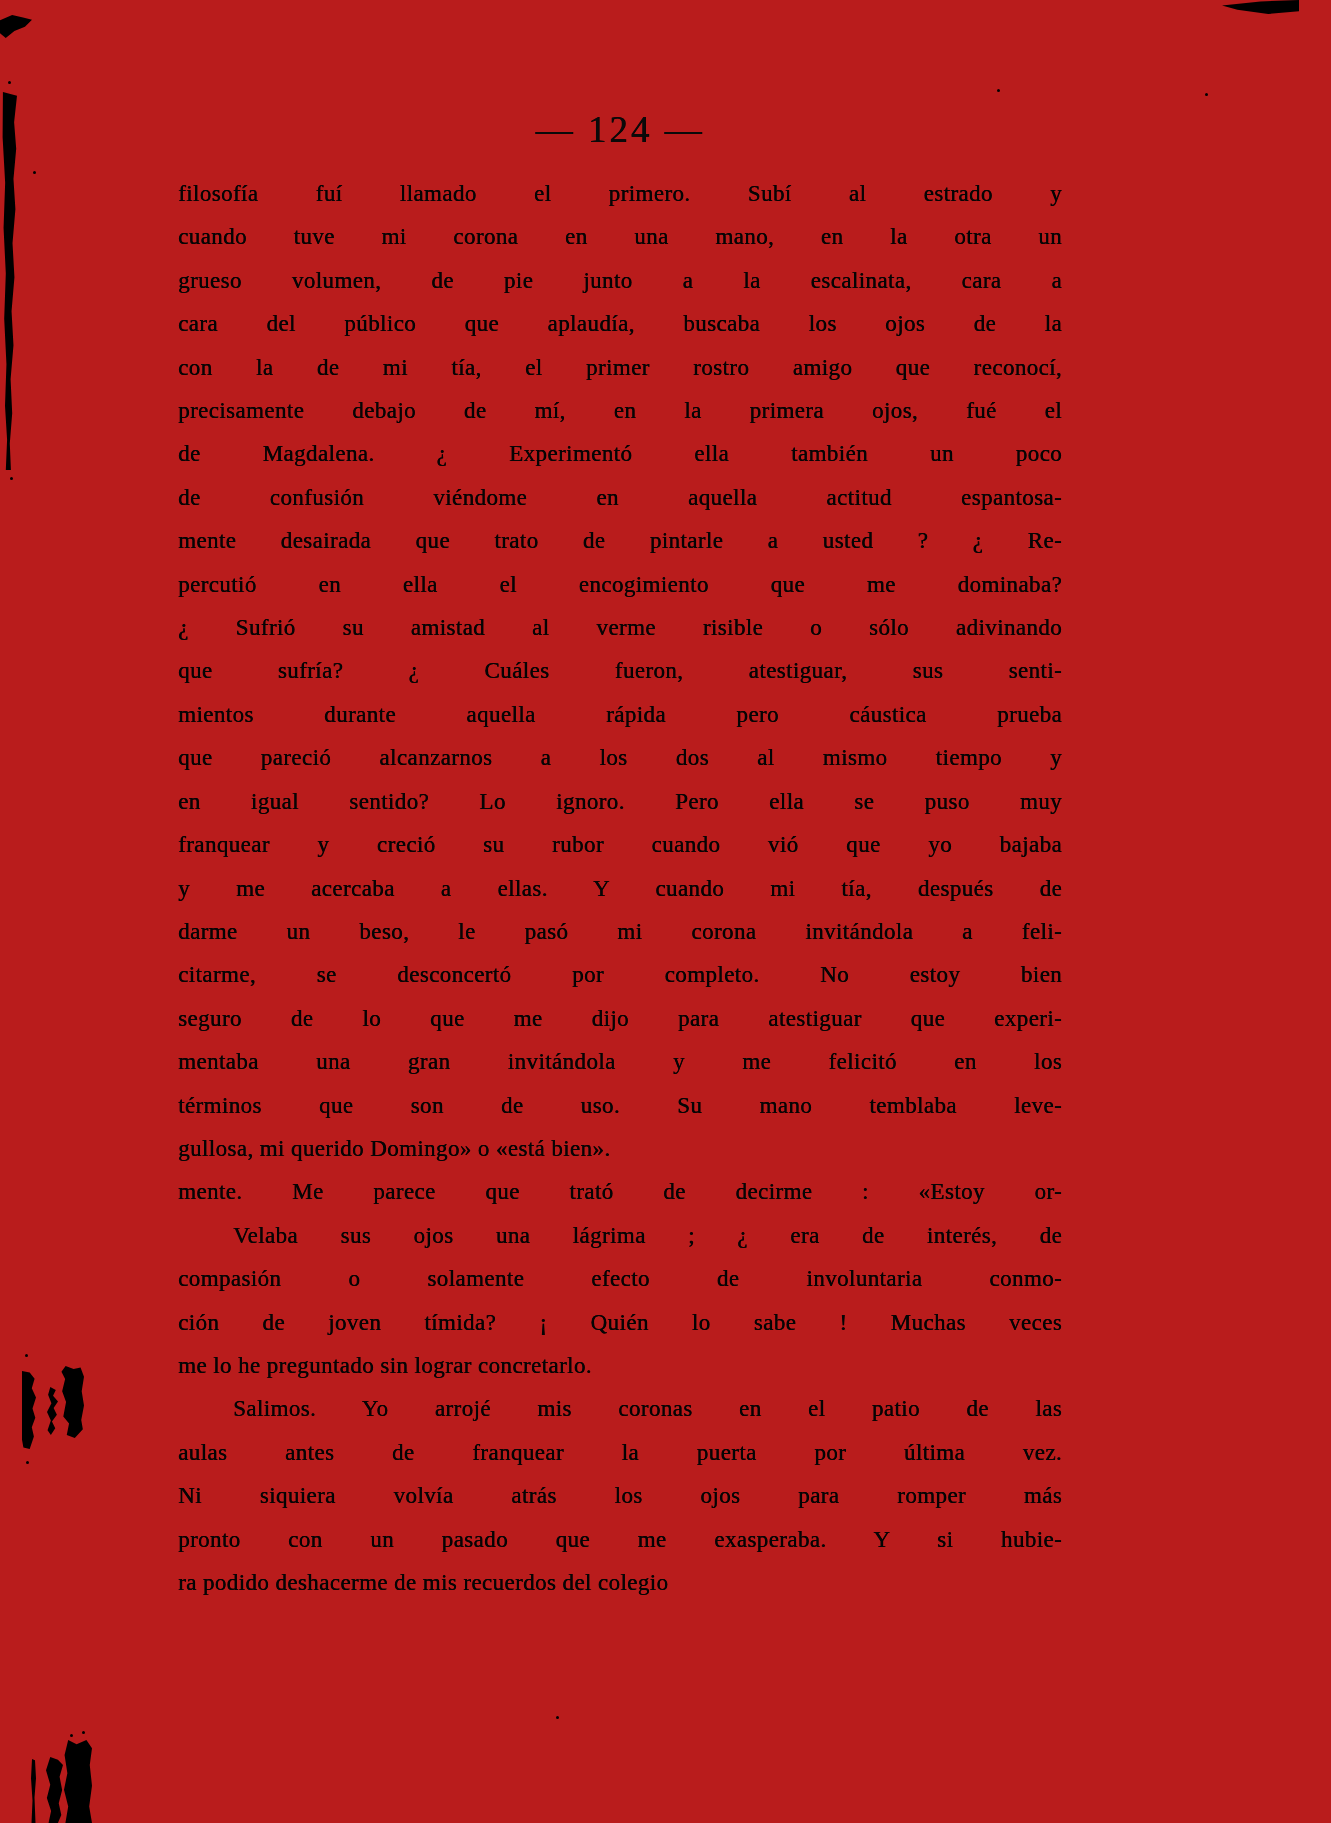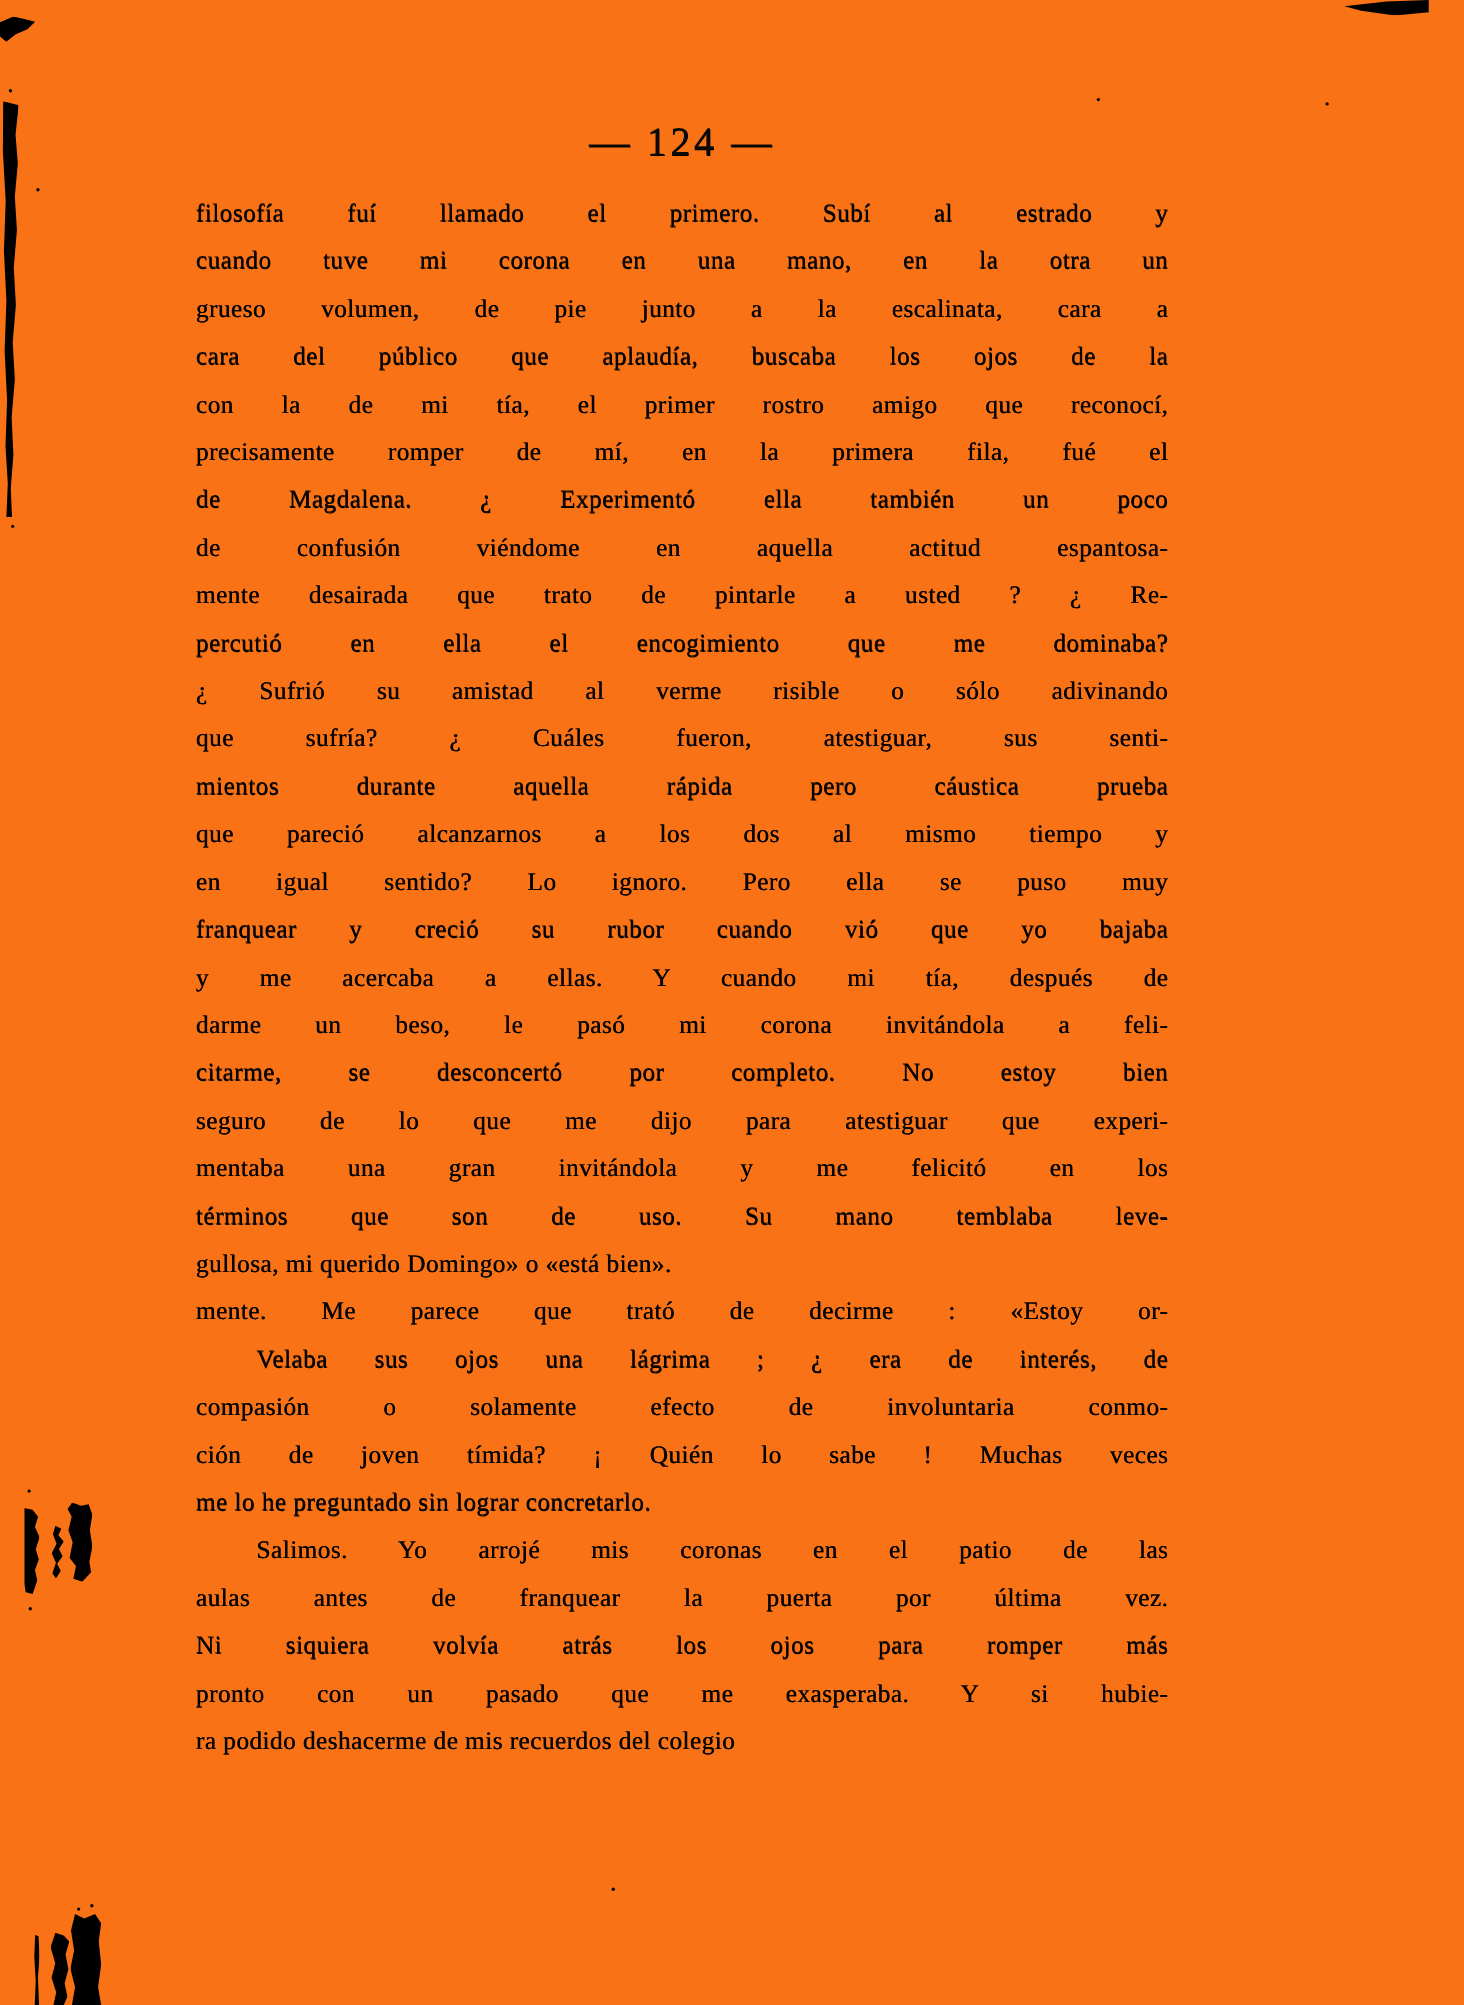--- a/index.html
+++ b/index.html
@@ -1,20 +1,20 @@
 <!DOCTYPE html>
 <html><head>
 <meta charset="utf-8">
 <style>
   html, body { margin: 0; padding: 0; background: #e8e8e8; }
   .page {
     position: relative;
     width: 1331px;
     height: 1823px;
-    background: #f97316;
+    background: #b91c1c;
     overflow: hidden;
     font-family: "Liberation Serif", "DejaVu Serif", serif;
     color: #000;
   }
   .page-header {
     position: absolute;
     left: 178px;
     top: 108px;
     width: 884px;
     text-align: center;
@@ -72,21 +72,21 @@
 
   <div class="page-header">— 124 —</div>
 
   <div class="page-text">
       <div class="para">
         <div class="line">filosofía fuí llamado el primero. Subí al estrado y</div>
         <div class="line">cuando tuve mi corona en una mano, en la otra un</div>
         <div class="line">grueso volumen, de pie junto a la escalinata, cara a</div>
         <div class="line">cara del público que aplaudía, buscaba los ojos de la</div>
         <div class="line">con la de mi tía, el primer rostro amigo que reconocí,</div>
-        <div class="line">precisamente romper de mí, en la primera fila, fué el</div>
+        <div class="line">precisamente debajo de mí, en la primera ojos, fué el</div>
         <div class="line">de Magdalena. ¿ Experimentó ella también un poco</div>
         <div class="line">de confusión viéndome en aquella actitud espantosa-</div>
         <div class="line">mente desairada que trato de pintarle a usted ? ¿ Re-</div>
         <div class="line">percutió en ella el encogimiento que me dominaba?</div>
         <div class="line">¿ Sufrió su amistad al verme risible o sólo adivinando</div>
         <div class="line">que sufría? ¿ Cuáles fueron, atestiguar, sus senti-</div>
         <div class="line">mientos durante aquella rápida pero cáustica prueba</div>
         <div class="line">que pareció alcanzarnos a los dos al mismo tiempo y</div>
         <div class="line">en igual sentido? Lo ignoro. Pero ella se puso muy</div>
         <div class="line">franquear y creció su rubor cuando vió que yo bajaba</div>

